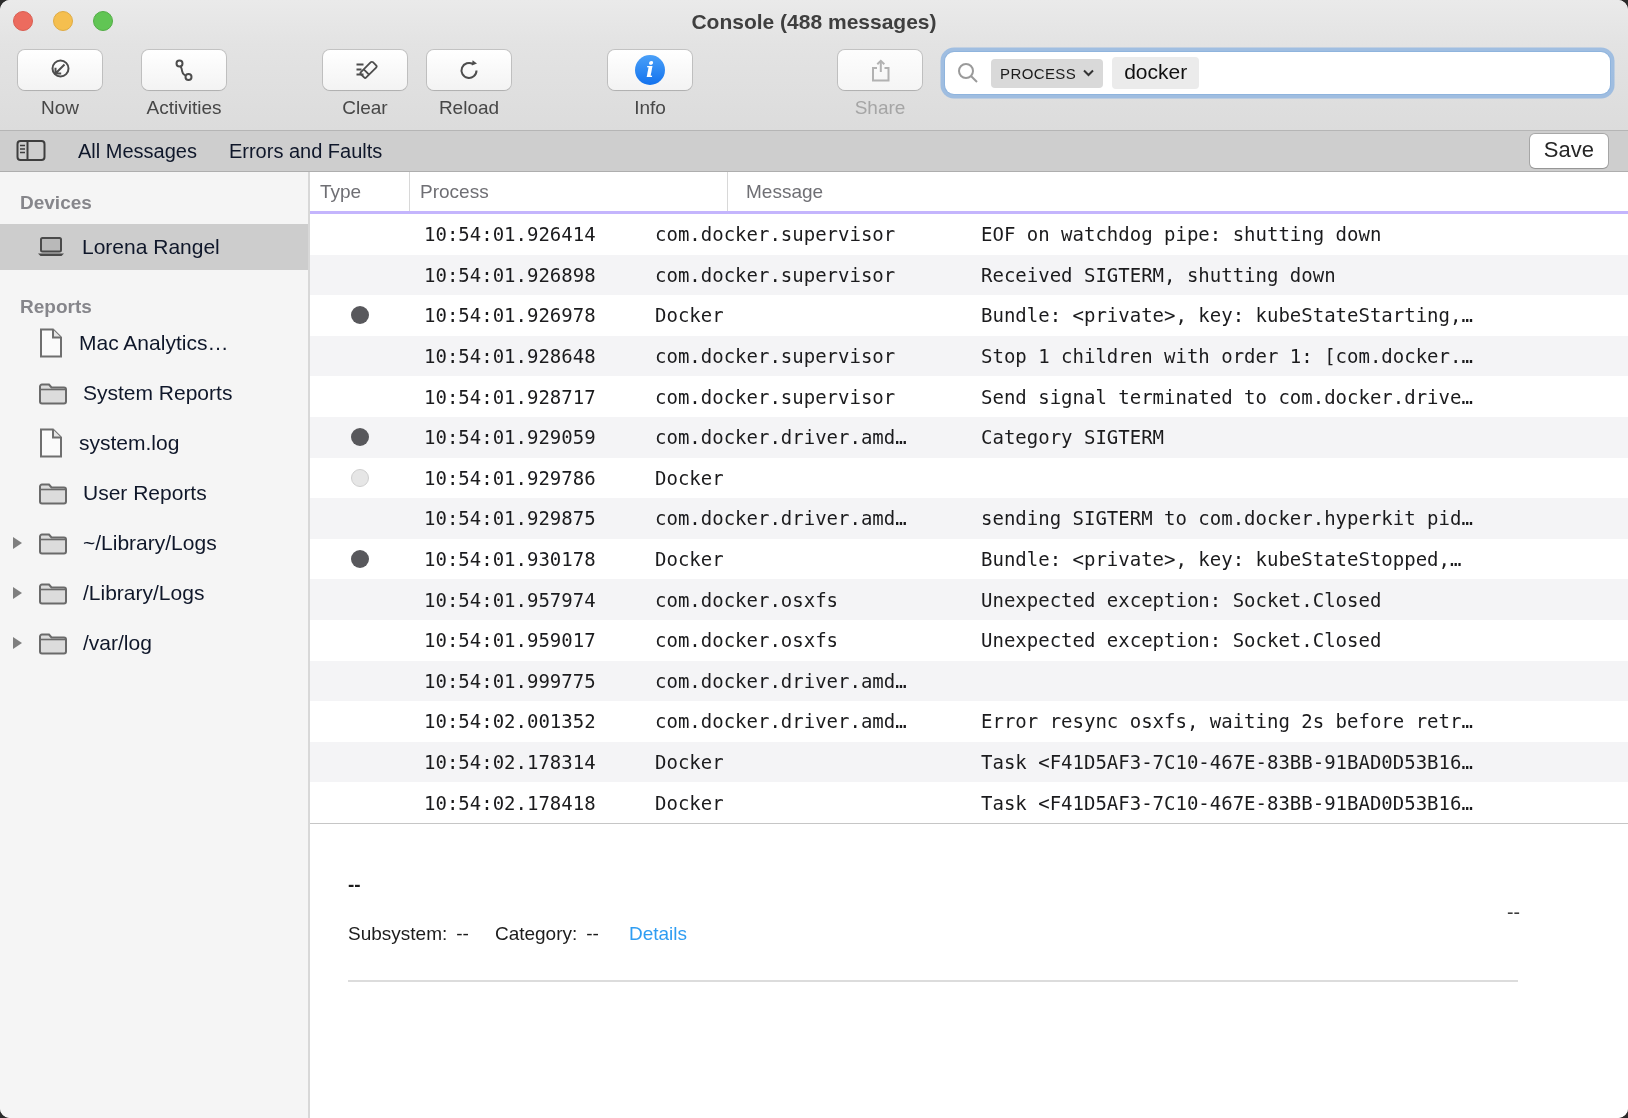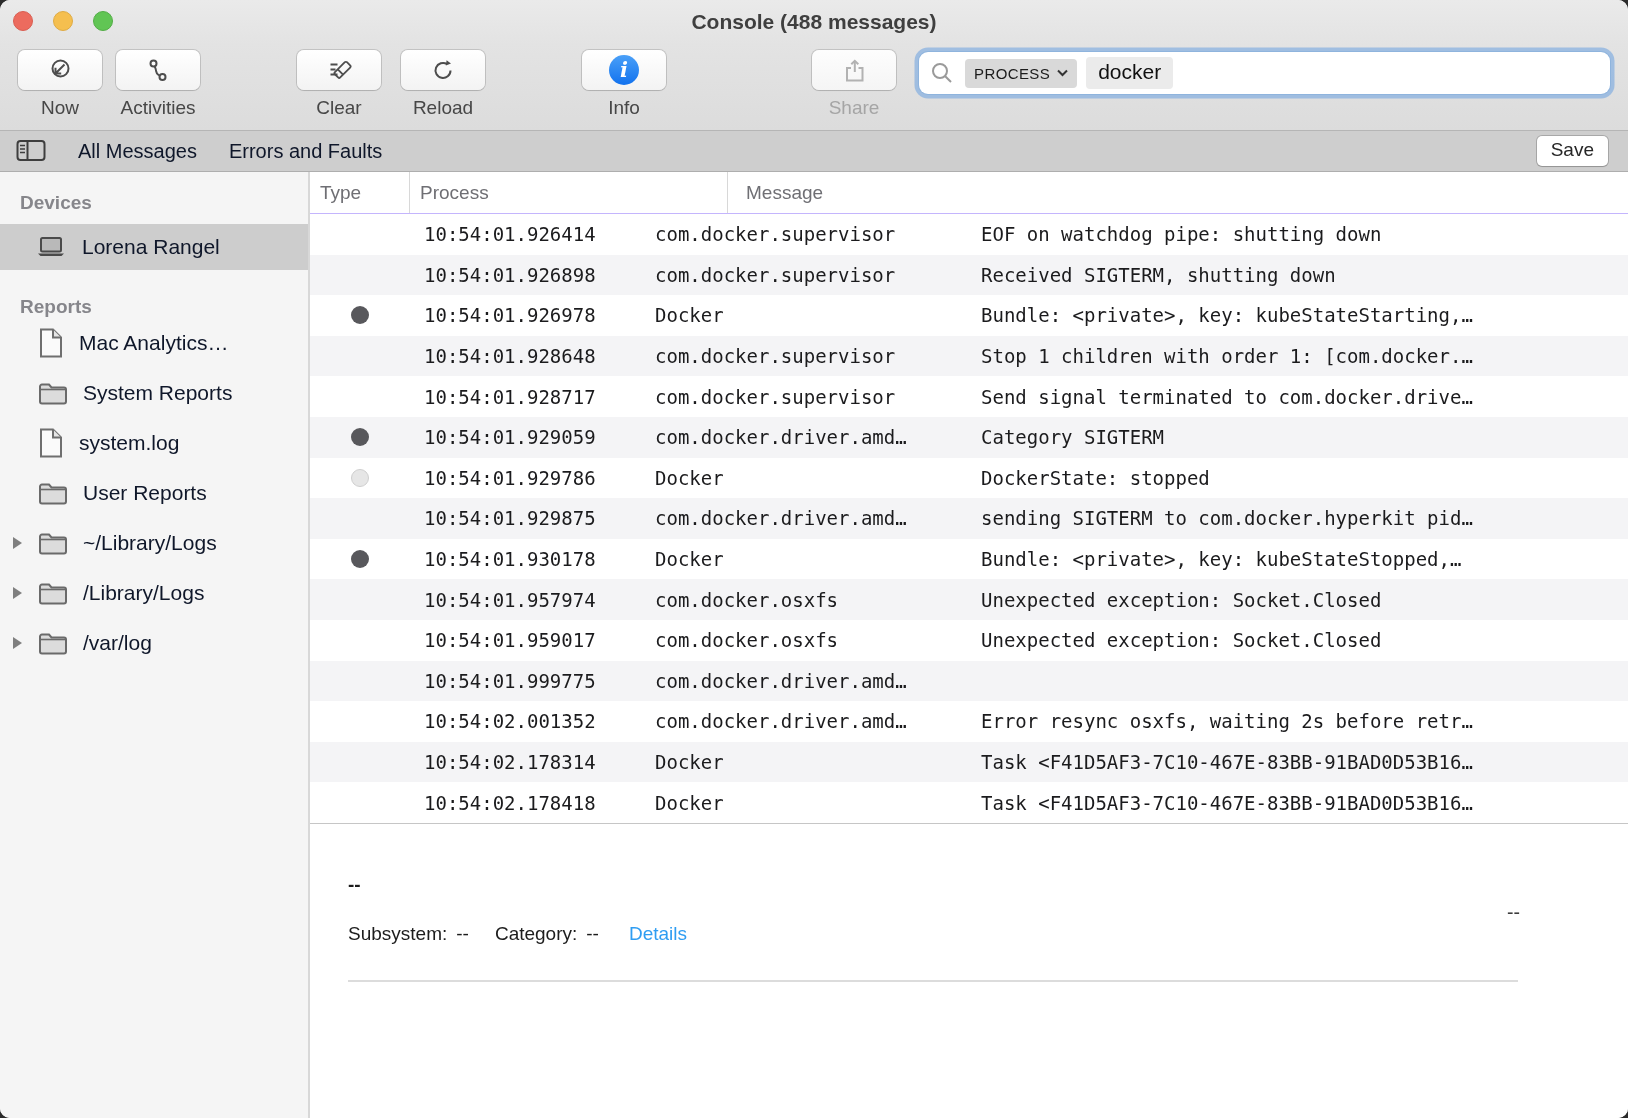--- a/index.html
+++ b/index.html
@@ -25,21 +25,21 @@
              border-bottom:1px solid #b5b5b5; display:flex; align-items:flex-start;
              padding:6px 18px 0 18px; }
   .tool { display:flex; flex-direction:column; align-items:center; width:84px; flex:none; }
   .tool .btn { width:84px; height:40px; border-radius:7px;
                background:linear-gradient(#ffffff,#f3f3f3);
                box-shadow:0 0 0 1px rgba(0,0,0,.14), 0 1px 1px rgba(0,0,0,.08);
                display:flex; align-items:center; justify-content:center; }
   .tool .lbl { margin-top:7px; font-size:19px; color:#474747; }
   .tool.disabled .btn { background:linear-gradient(#fdfdfd,#f5f5f5); }
   .tool.disabled .lbl { color:#a5a5a5; }
-  .m-activities { margin-left:14px; } .m-clear { margin-left:97px; }
+  .m-activities { margin-left:40px; } .m-clear { margin-left:97px; }
   .m-reload { margin-left:20px; } .m-info { margin-left:97px; }
   .m-share { margin-left:146px; }
 
   .info-circle { width:30px; height:30px; border-radius:50%;
                  background:linear-gradient(#4aa0f8,#1272ee);
                  color:#fff; font-family:"DejaVu Serif", serif; font-style:italic;
                  font-weight:bold; font-size:21px; line-height:29px; text-align:center; }
 
   .searchbox { flex:1; height:42px; margin-left:23px; margin-top:2px;
                background:#fff; border-radius:9px;
@@ -49,21 +49,21 @@
                   padding:6px 9px; font-size:15px; letter-spacing:.4px; color:#1b1b1b;
                   display:flex; align-items:center; gap:7px; }
   .token-query { margin-left:9px; background:#ebebeb; border-radius:4px;
                  padding:3px 12px 5px 12px; font-size:21px; color:#101010; }
 
   
   .tabbar { height:41px; flex:none; background:#cecece; border-bottom:1px solid #aeaeae;
             display:flex; align-items:center; padding:0 16px; }
   .tabbar .tab { font-size:20px; color:#0f172a; margin-left:32px; }
   .save-btn { margin-left:auto; margin-right:4px; background:#fff; border-radius:5px;
-              padding:3px 14px 5px 14px; font-size:19px; color:#262626;
+              padding:3px 14px 5px 14px; font-size:22px; color:#262626;
               box-shadow:0 0 0 1px rgba(0,0,0,.18), 0 1px 1px rgba(0,0,0,.12); }
 
   
   .content { flex:1; display:flex; min-height:0; }
 
   .sidebar { width:310px; flex:none; background:#f5f5f5; border-right:2px solid #d8d8d8;
              padding-top:20px; overflow:hidden; }
   .side-header { font-size:19px; font-weight:700; color:#86868b; padding-left:20px; }
   .device-row { height:46px; margin-top:10px; display:flex; align-items:center;
                 padding-left:36px; }
@@ -75,21 +75,21 @@
   .side-item:first-of-type { margin-top:4px; }
   .s-lbl { font-size:21px; color:#0f172a; white-space:nowrap; }
   .side-item .s-lbl { margin-left:15px; }
   .disclosure { position:absolute; left:13px; width:0; height:0;
                 border-left:9px solid #7f7f7f; border-top:6px solid transparent;
                 border-bottom:6px solid transparent; }
 
   
   .main { flex:1; display:flex; flex-direction:column; background:#fff; min-width:0; }
   .thead { height:42px; flex:none; display:flex; align-items:flex-end;
-           border-bottom:1px solid #c4b5fd; font-size:19px; color:#6f6f74; }
+           border-bottom:3px solid #c4b5fd; font-size:19px; color:#6f6f74; }
   .thead .hc { box-shadow:inset -1px 0 #d8d8d8; height:100%; display:flex;
                align-items:center; }
   .thead .hc:last-child { box-shadow:none; }
   .c-type { width:100px; flex:none; padding-left:10px; }
   .c-time { width:235px; flex:none; padding-left:14px; }
   .c-proc { width:318px; flex:none; padding-left:10px; }
   .c-msg  { flex:1; padding-left:18px; min-width:0; }
 
   .row { height:40.6px; display:flex; align-items:center;
          font-family:"DejaVu Sans Mono", monospace; font-size:19px; color:#1b1b1d; }
@@ -365,21 +365,20 @@
           <div class="cell c-time">10:54:01.929059</div>
           <div class="cell c-proc">com.docker.driver.amd…</div>
           <div class="cell c-msg">Category SIGTERM</div>
         </div>
         <div class="row">
           <div class="cell c-type">
               <span class="dot" data-dot="light"></span>
             </div>
           <div class="cell c-time">10:54:01.929786</div>
           <div class="cell c-proc">Docker</div>
-          <div class="cell c-msg">DockerState: stopped</div>
         </div>
         <div class="row">
           <div class="cell c-type"></div>
           <div class="cell c-time">10:54:01.929875</div>
           <div class="cell c-proc">com.docker.driver.amd…</div>
           <div class="cell c-msg">sending SIGTERM to com.docker.hyperkit pid…</div>
         </div>
         <div class="row">
           <div class="cell c-type">
               <span class="dot" data-dot="dark"></span>

